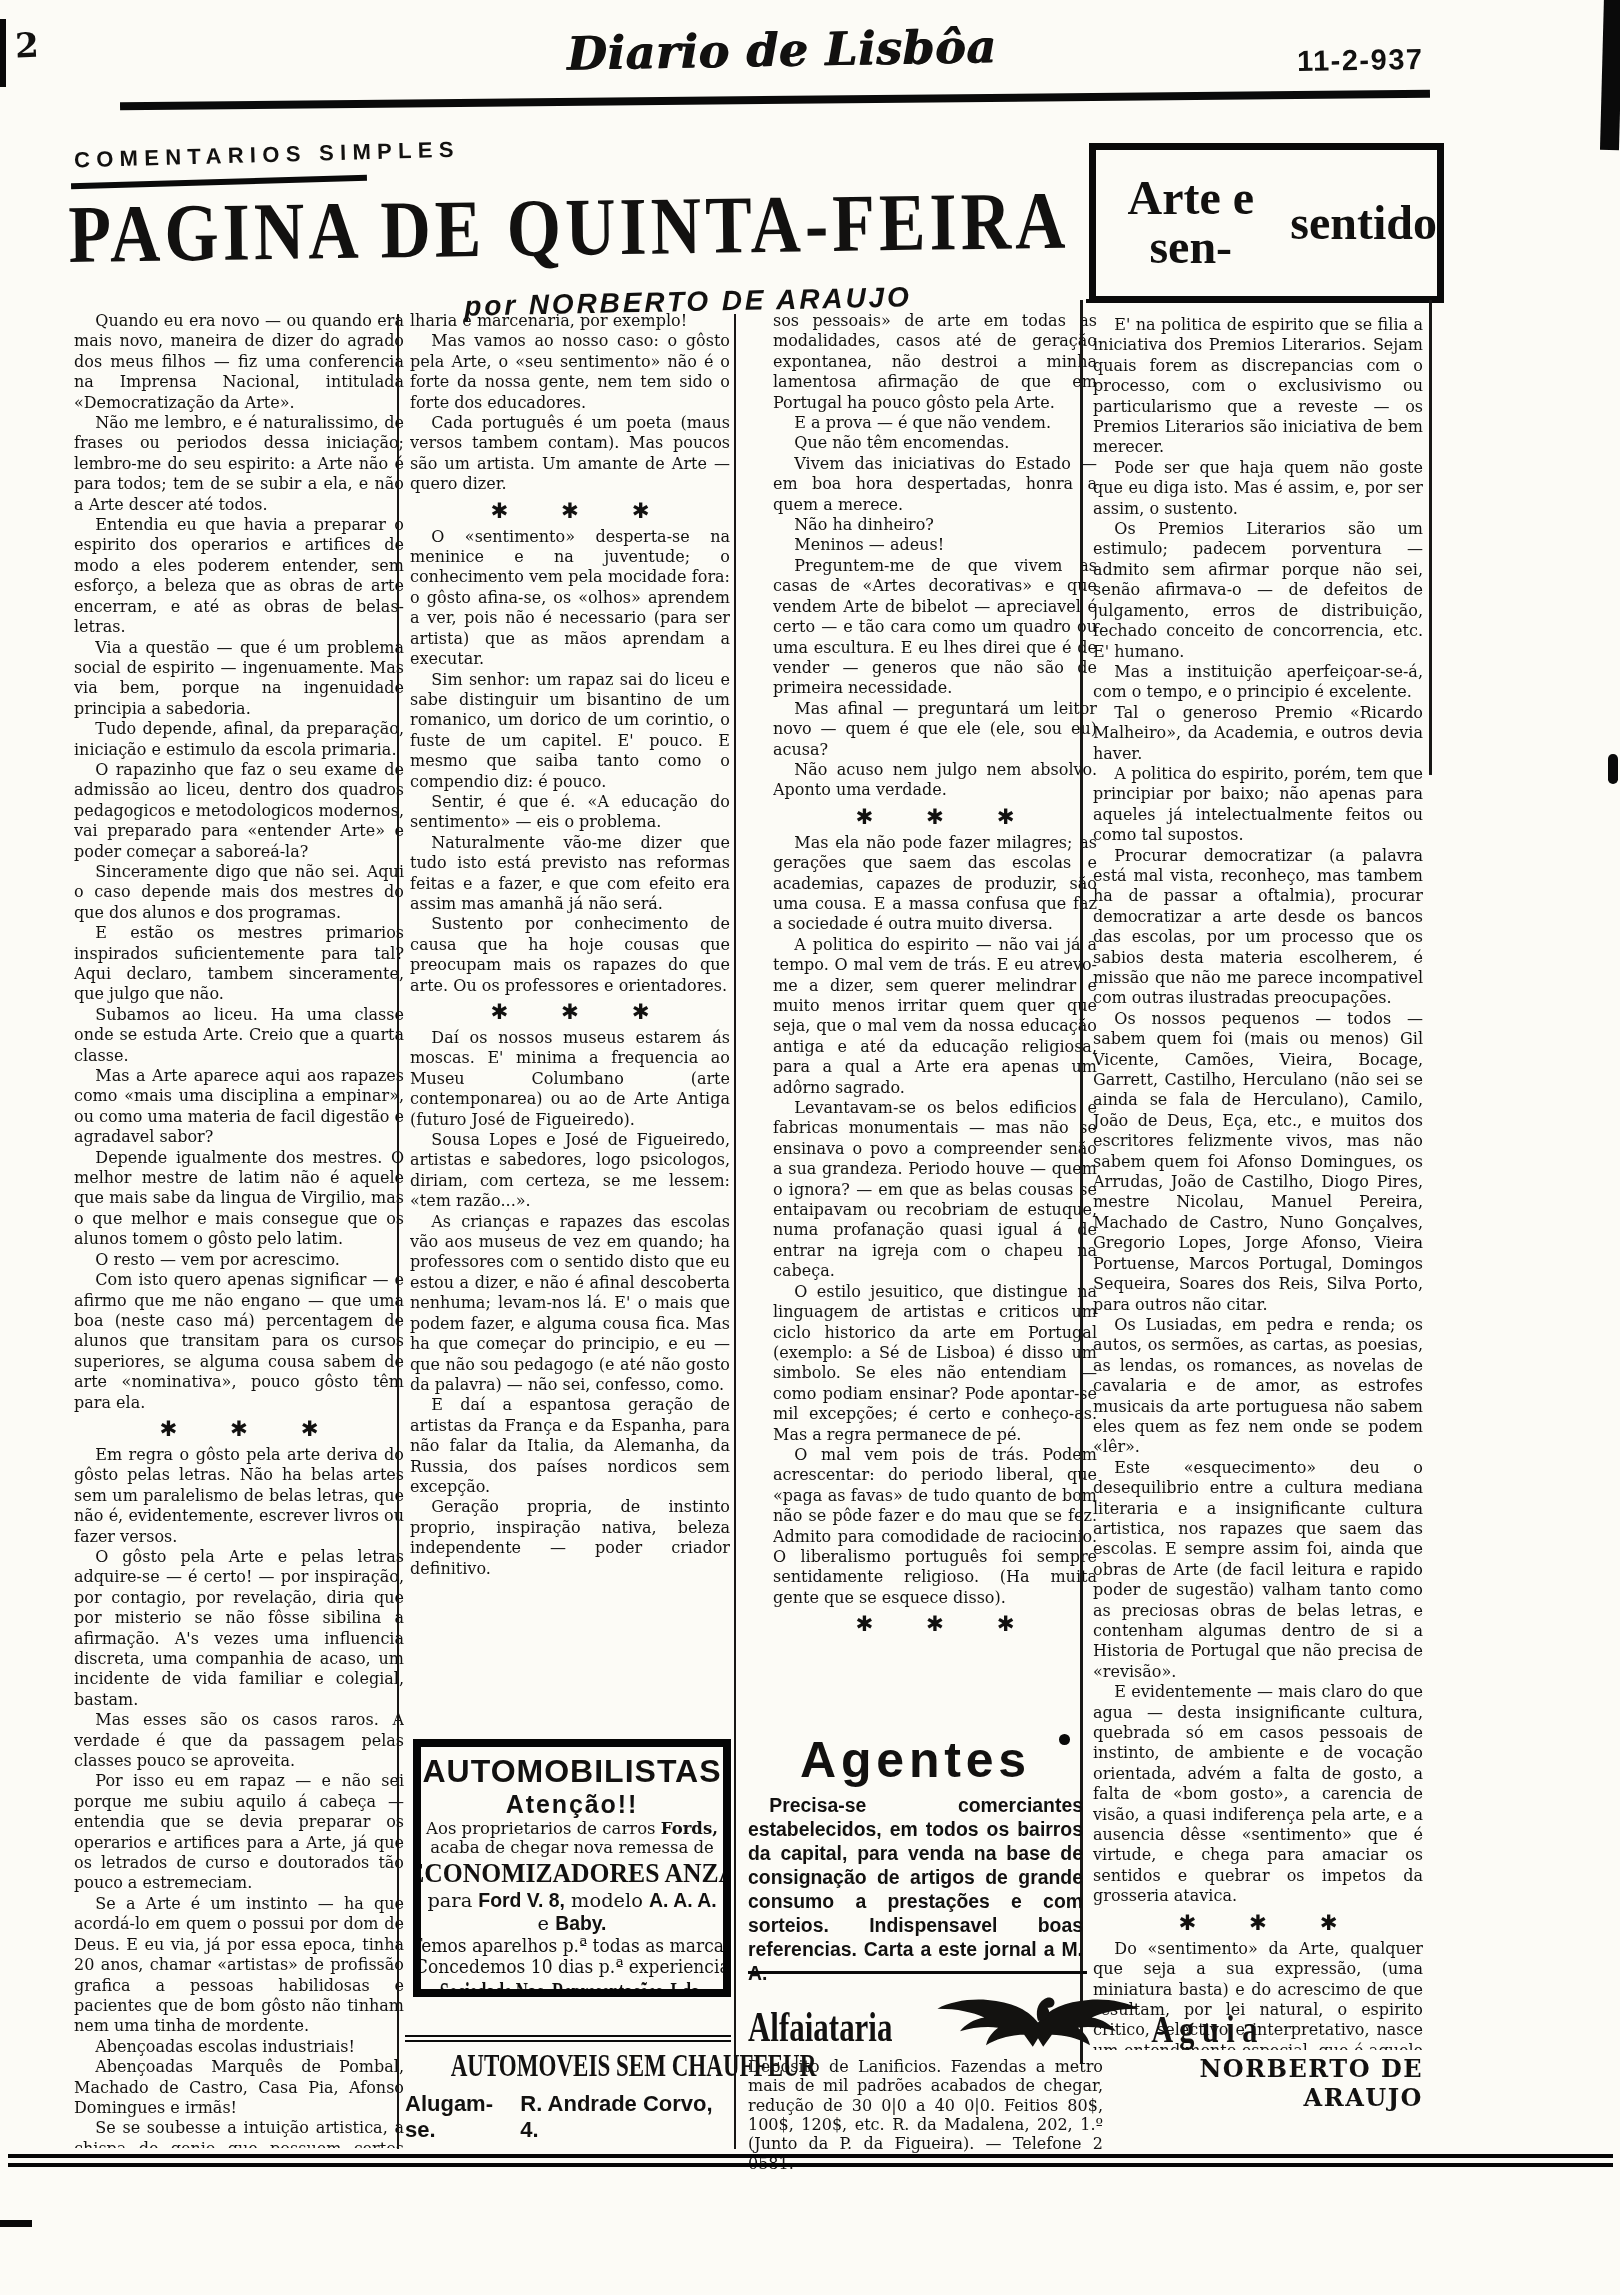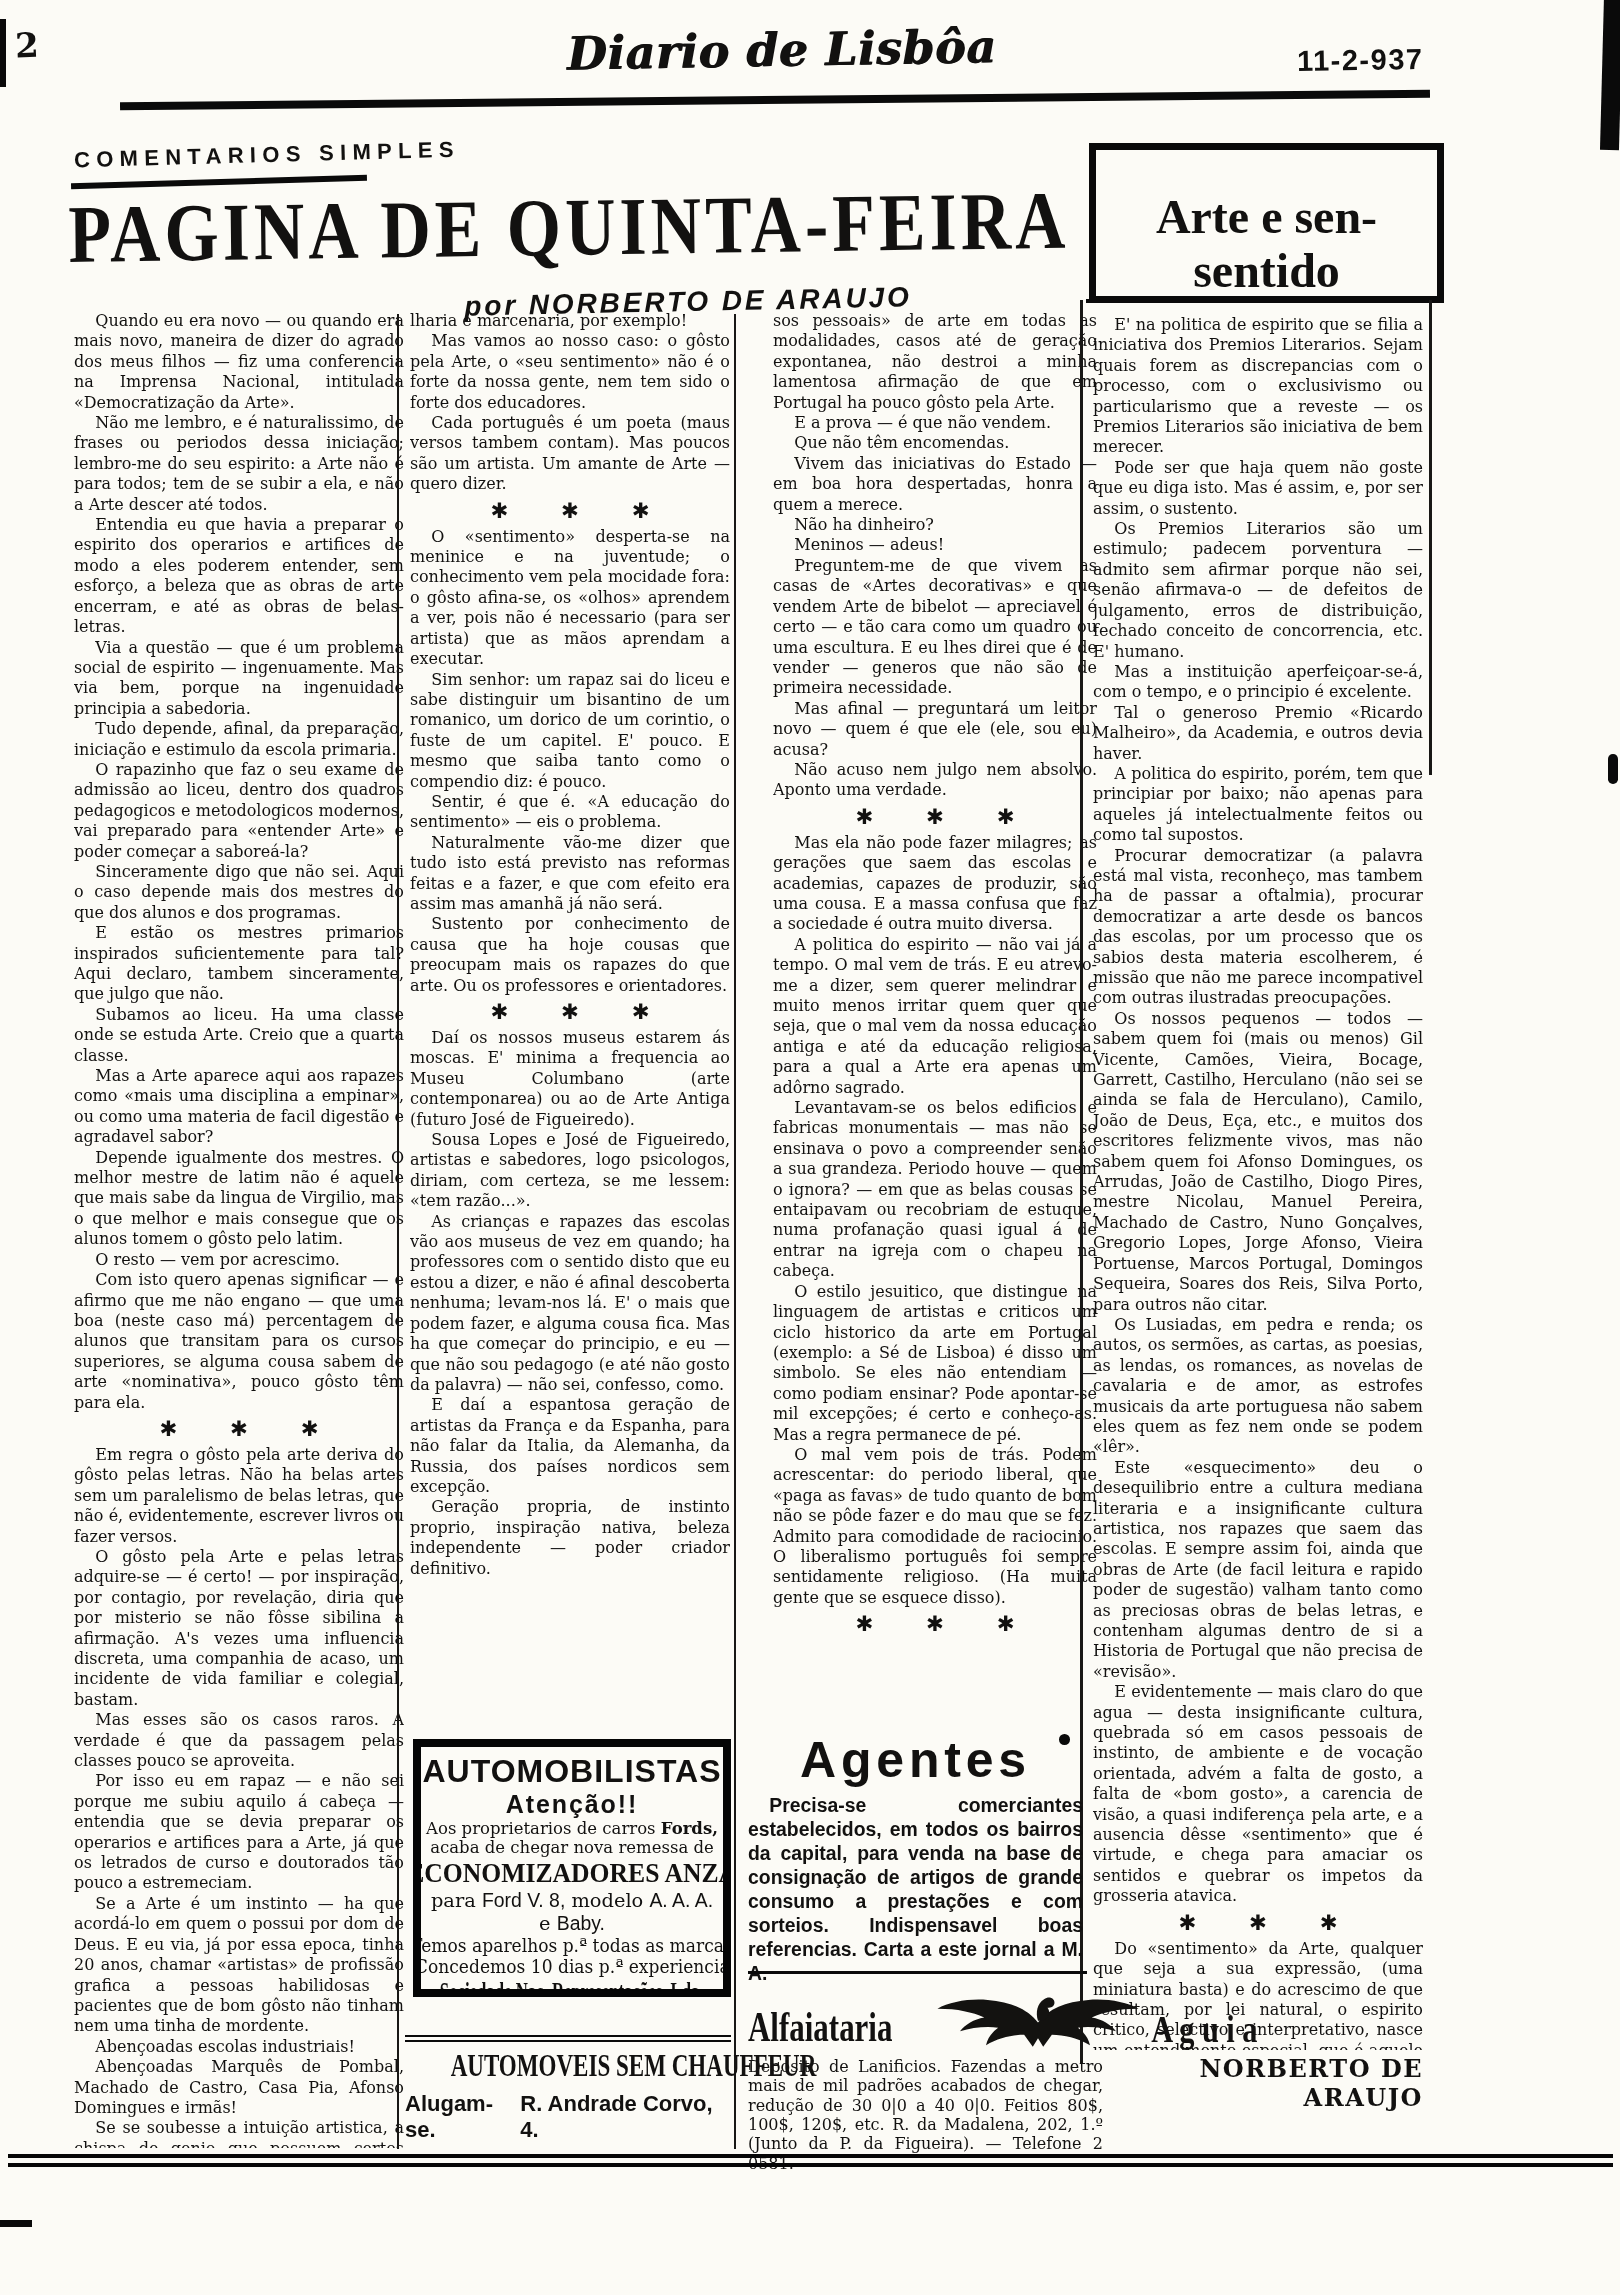--- a/index.html
+++ b/index.html
@@ -20,21 +20,21 @@
           letter-spacing:6.3px;transform:rotate(-1.6deg);}
   .kicker-rule{position:absolute;left:71px;top:179px;width:296px;height:6.3px;background:#0a0a0a;
                transform:rotate(-1.6deg);}
   .headline{position:absolute;left:68px;top:188px;font:bold 82px "Liberation Serif",serif;
             letter-spacing:4.8px;white-space:nowrap;transform:scaleX(.85) rotate(-0.7deg);
             transform-origin:0 0;}
   .byline{position:absolute;left:310px;top:286px;width:756px;text-align:center;
           font:bold italic 28px "Liberation Sans",sans-serif;letter-spacing:2.9px;transform:rotate(-1.2deg);}
   
   .sidebar-box{position:absolute;left:1089px;top:143px;width:341px;height:146px;border:7.3px solid #0a0a0a;
-               display:flex;flex-direction:column;align-items:center;justify-content:flex-end;gap:4.8px;}
+               display:flex;align-items:center;justify-content:flex-end;gap:4.8px;}
   .sidebar-title{font:bold 48px "Liberation Serif",serif;line-height:1.02;text-align:center;}
   .sidebar-toprule{position:absolute;left:1086px;top:299px;width:346px;height:3.9px;background:#0a0a0a;}
   
   .col{position:absolute;font:16px/20.4px "DejaVu Serif",serif;text-align:justify;overflow:hidden;}
   .col p.para{margin:0;text-indent:21.3px;}
   .col p.para.cont{text-indent:0;}
   .col .sep{text-align:center;font-size:21.3px;line-height:32px;letter-spacing:23px;text-indent:23px;}
   #col1{left:74px;top:311px;width:330px;height:1837px;}
   #col2{left:410px;top:311px;width:320px;height:1419px;}
   #col3{left:743px;top:311px;width:324px;height:1419px;margin-left:30px;}
@@ -50,21 +50,21 @@
   
   #ad-auto{position:absolute;left:413px;top:1739px;width:318px;height:258px;border:8.2px solid #050505;
            box-sizing:border-box;padding:5.8px 3.9px;display:flex;flex-direction:column;align-items:center;
            justify-content:space-between;text-align:center;overflow:hidden;}
   .aa-title{font:bold 32px "Liberation Sans",sans-serif;letter-spacing:1px;}
   .aa-sub{font:bold 25px "Liberation Sans",sans-serif;letter-spacing:1.9px;}
   .aa-intro{font:16.5px/19.4px "DejaVu Serif",serif;}
   .aa-intro b{font-weight:bold;}
   .aa-product{font:bold 27px "Liberation Serif",serif;white-space:nowrap;transform:scaleX(.95);}
   .aa-models{font:19.4px/23px "DejaVu Serif",serif;}
-  .aa-models b{font-family:"Liberation Sans",sans-serif;font-weight:normal;}
+  .aa-models b{font-family:"Liberation Sans",sans-serif;font-weight:bold;}
   .aa-line{font:18.4px "DejaVu Serif",serif;white-space:nowrap;transform:scaleX(.93);}
   .aa-company{font:bold 27px "Liberation Serif",serif;white-space:nowrap;transform:scaleX(.62);}
   
   #ad-cars{position:absolute;left:405px;top:2035px;width:326px;}
   .ac-rule{height:3.4px;border-top:2.4px solid #0a0a0a;border-bottom:2.4px solid #0a0a0a;margin-bottom:4.8px;}
   .ac-title{text-align:center;font:bold 32px "Liberation Serif",serif;white-space:nowrap;
             transform:scaleX(.72);transform-origin:center;}
   .ac-row{display:flex;justify-content:space-between;font:bold 22px "Liberation Sans",sans-serif;margin-top:6.8px;}
   
   #ad-agentes{position:absolute;left:748px;top:1735px;width:335px;}

